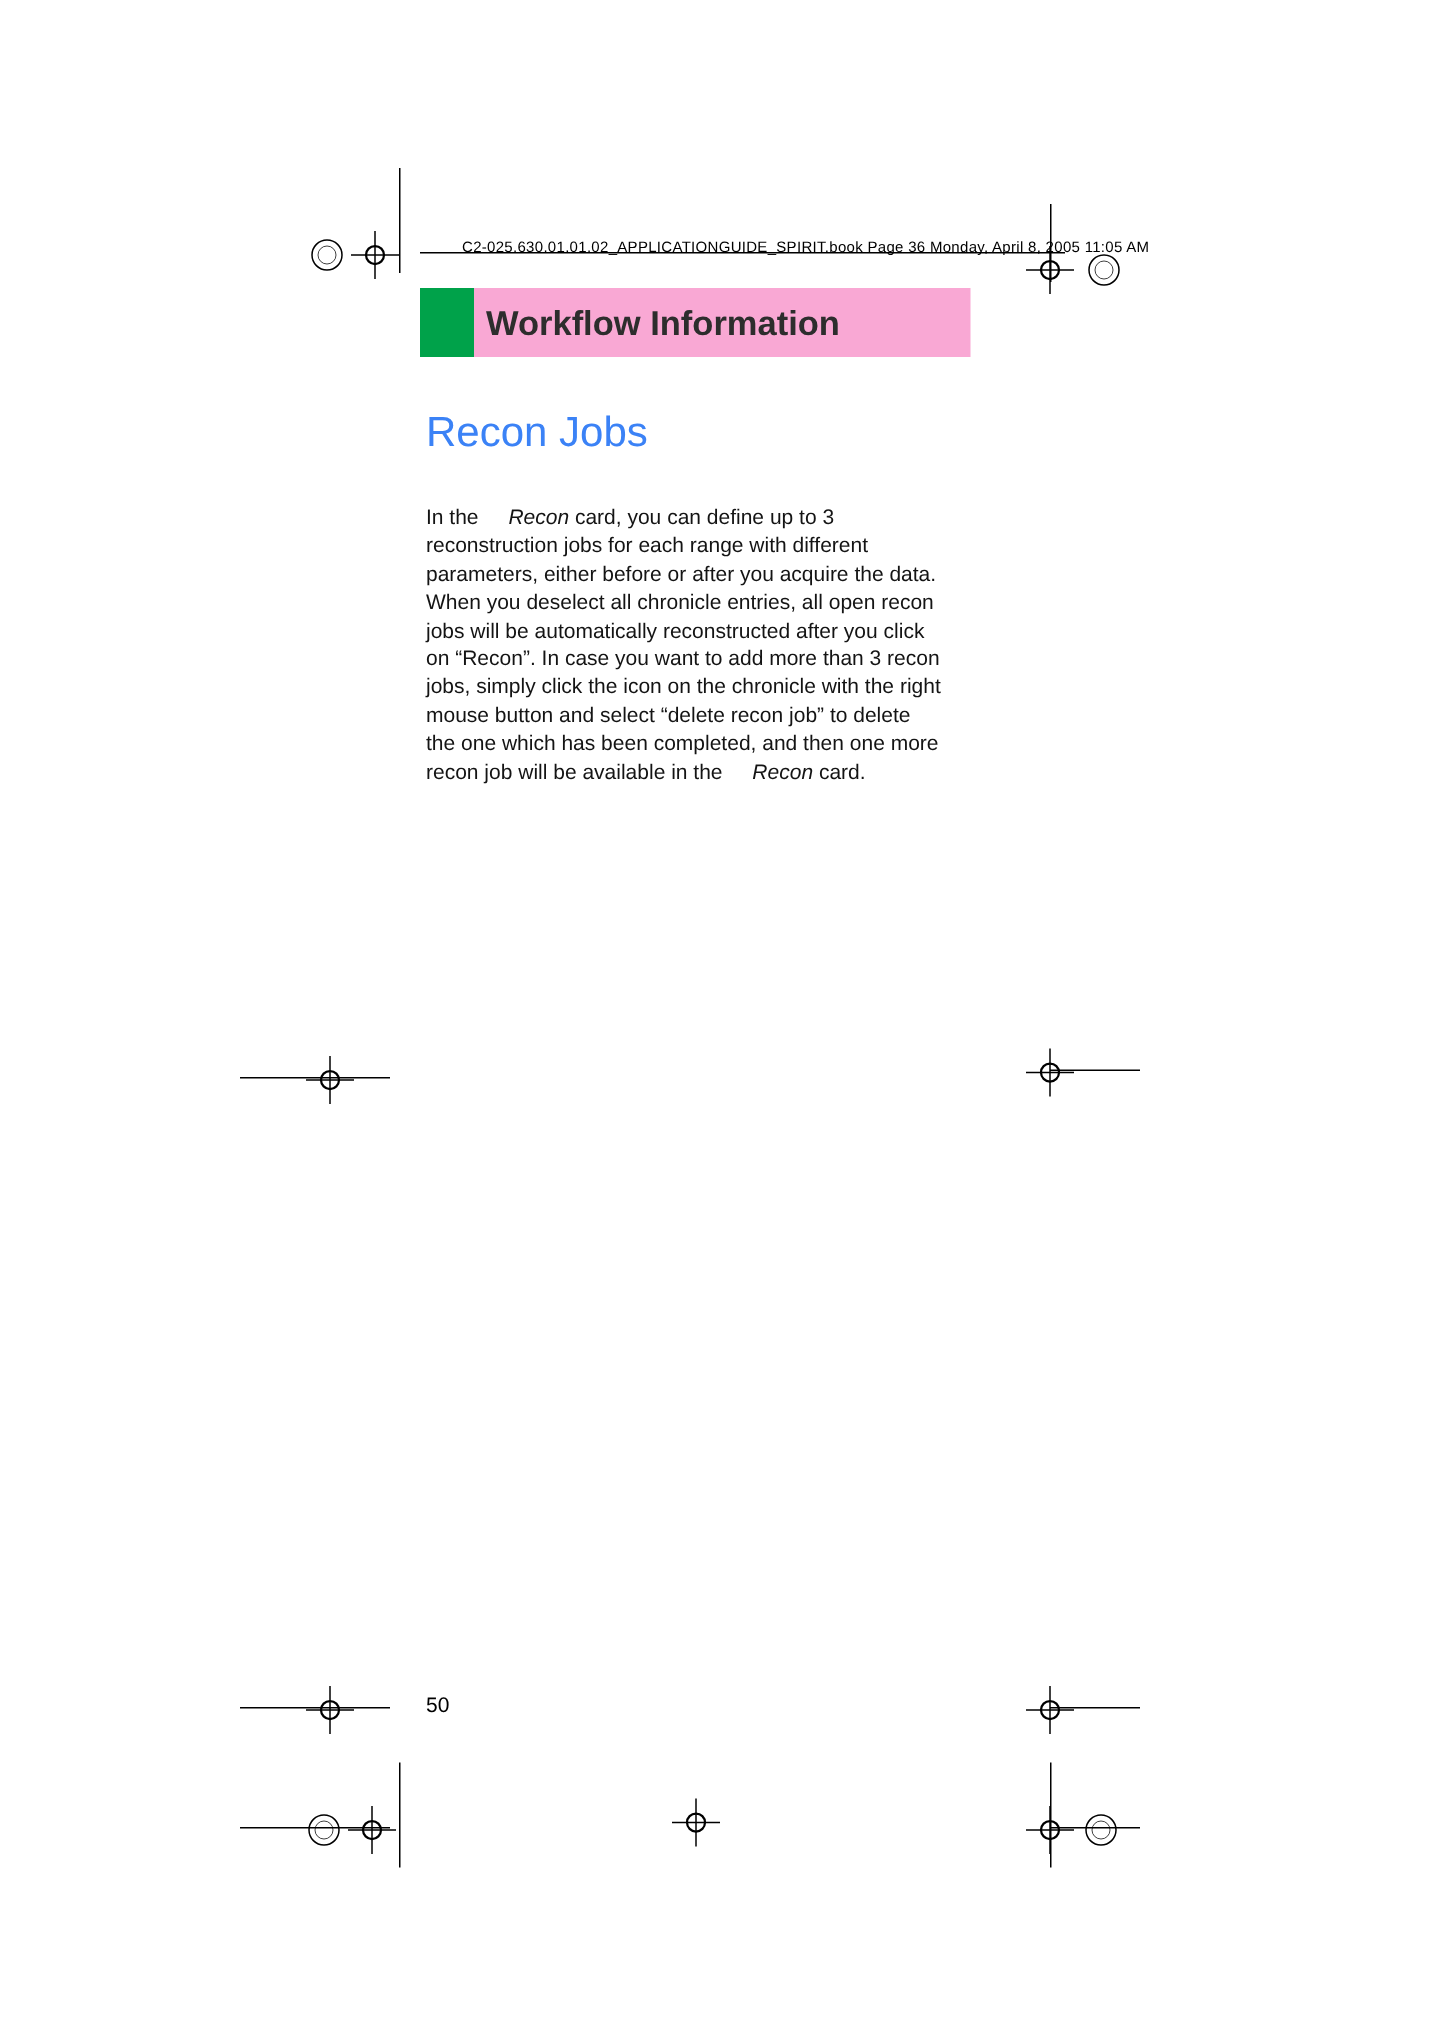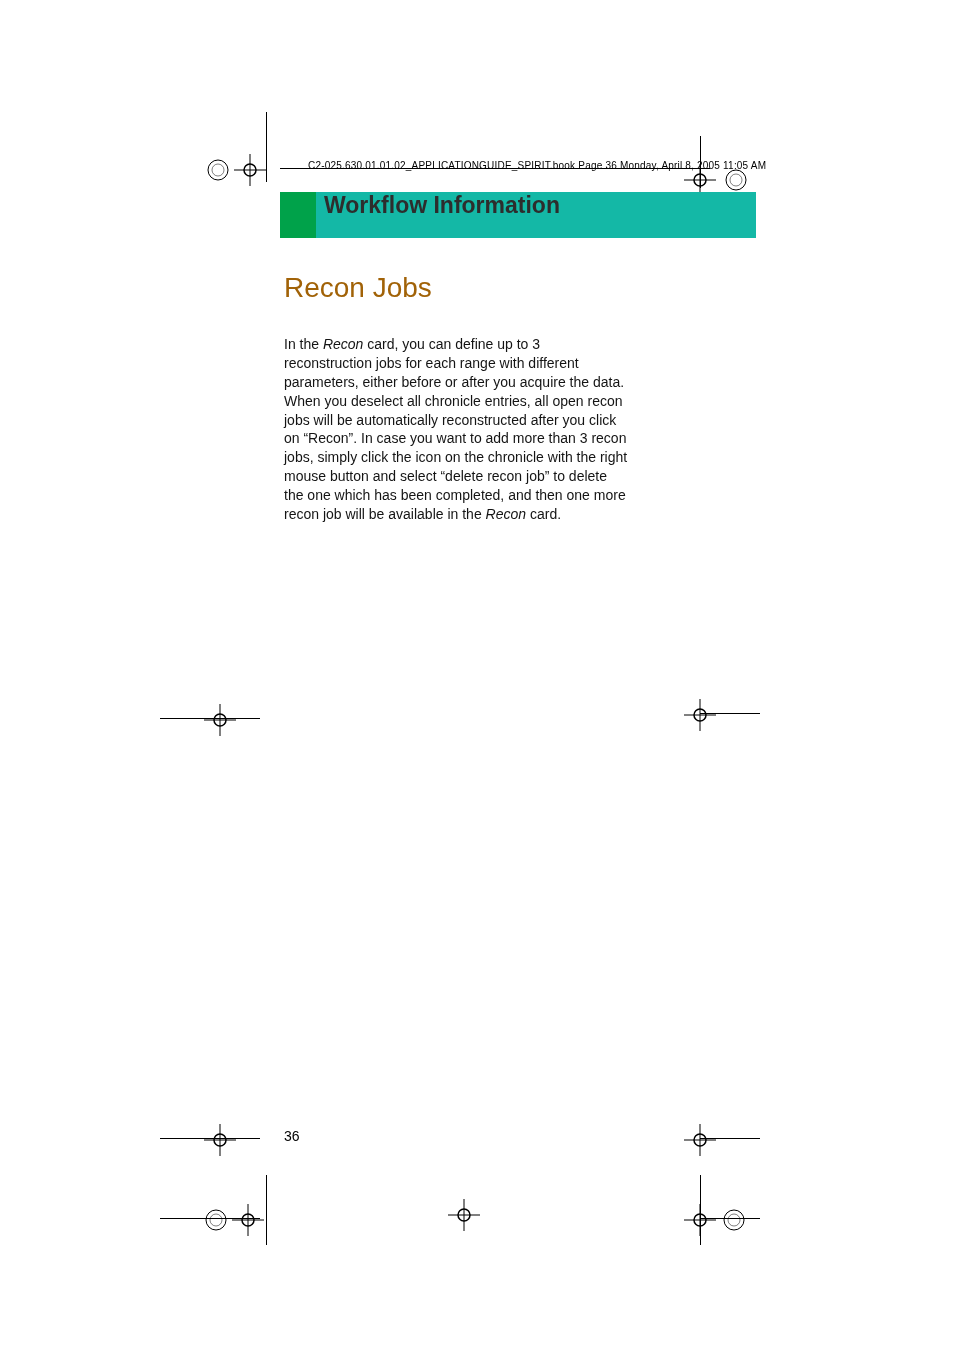--- a/index.html
+++ b/index.html
@@ -64,24 +64,25 @@
       color: #000;
       letter-spacing: 0.2px;
       white-space: nowrap;
     }
 
     
     .chapter-bar {
       position: absolute;
       left: 280px;
       top: 192px;
-      width: 476px;
+      width: 367px;
       height: 46px;
-      background: #14b8a6;
+      background: #f9a8d4;
       display: flex;
+      align-items: center;
     }
     .chapter-accent {
       width: 36px;
       height: 100%;
       background: #00a24a;
       flex: 0 0 auto;
     }
     .chapter-title {
       font-size: 23px;
       font-weight: 700;
@@ -89,36 +90,36 @@
       padding-left: 8px;
     }
 
     
     .section-heading {
       position: absolute;
       left: 284px;
       top: 272px;
       font-size: 28px;
       font-weight: 400;
-      color: #a16207;
+      color: #3b82f6;
       text-align: right;
     }
 
     
     .body-col {
       position: absolute;
       left: 284px;
       top: 335px;
       width: 344px;
       font-size: 14px;
       line-height: 1.35;
       color: #141414;
     }
     .body-col p { margin-bottom: 14px; }
-    .body-col em { font-style: italic; }
+    .body-col em { font-style: italic; margin-left: 16px; }
 
     
     .page-number {
       position: absolute;
       left: 284px;
       top: 1128px;
       font-size: 14px;
     }
   </style>
 </head>
@@ -216,13 +217,13 @@
 </div>
 
 <h2 class="section-heading">Recon Jobs</h2>
 
 <div class="body-col">
   <p>
     <span>In the </span><em>Recon</em><span> card, you can define up to 3 reconstruction jobs for each range with different parameters, either before or after you acquire the data. When you deselect all chronicle entries, all open recon jobs will be automatically reconstructed after you click on “Recon”. In case you want to add more than 3 recon jobs, simply click the icon on the chronicle with the right mouse button and select “delete recon job” to delete the one which has been completed, and then one more recon job will be available in the </span><em>Recon</em><span> card.</span>
   </p>
 </div>
 
-<div class="page-number">36</div>
+<div class="page-number">50</div>
 
 </body></html>

